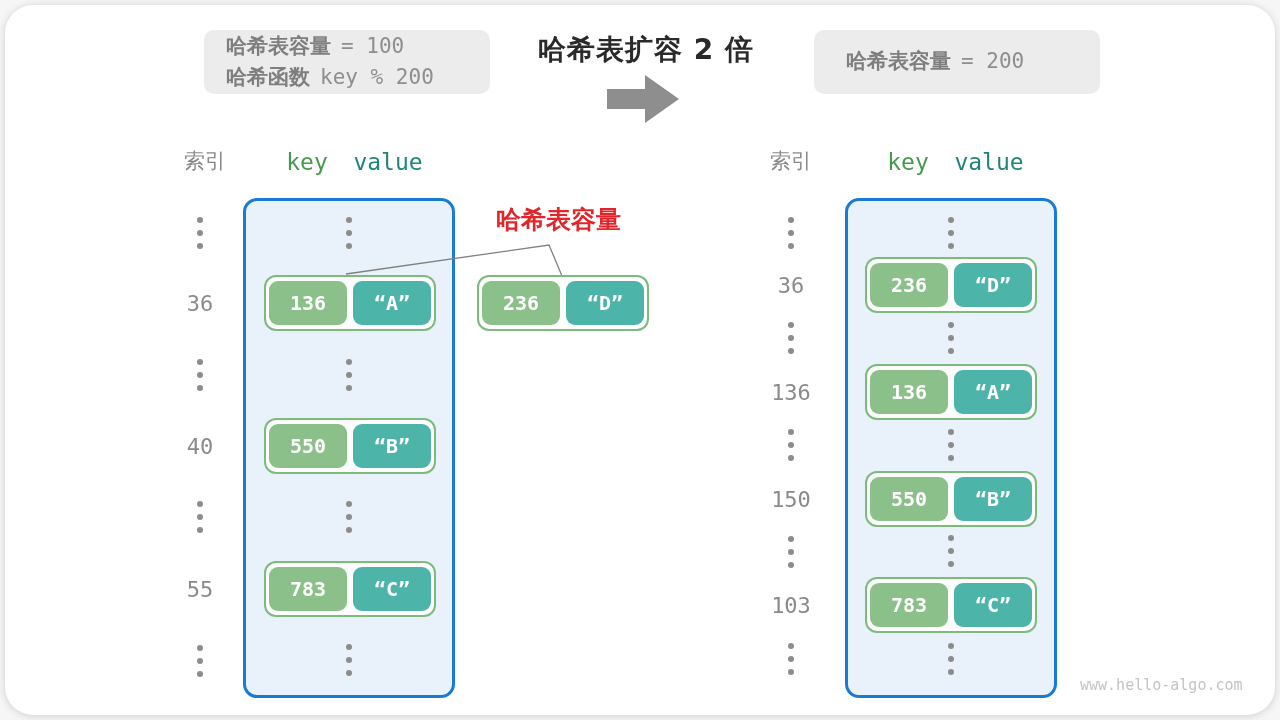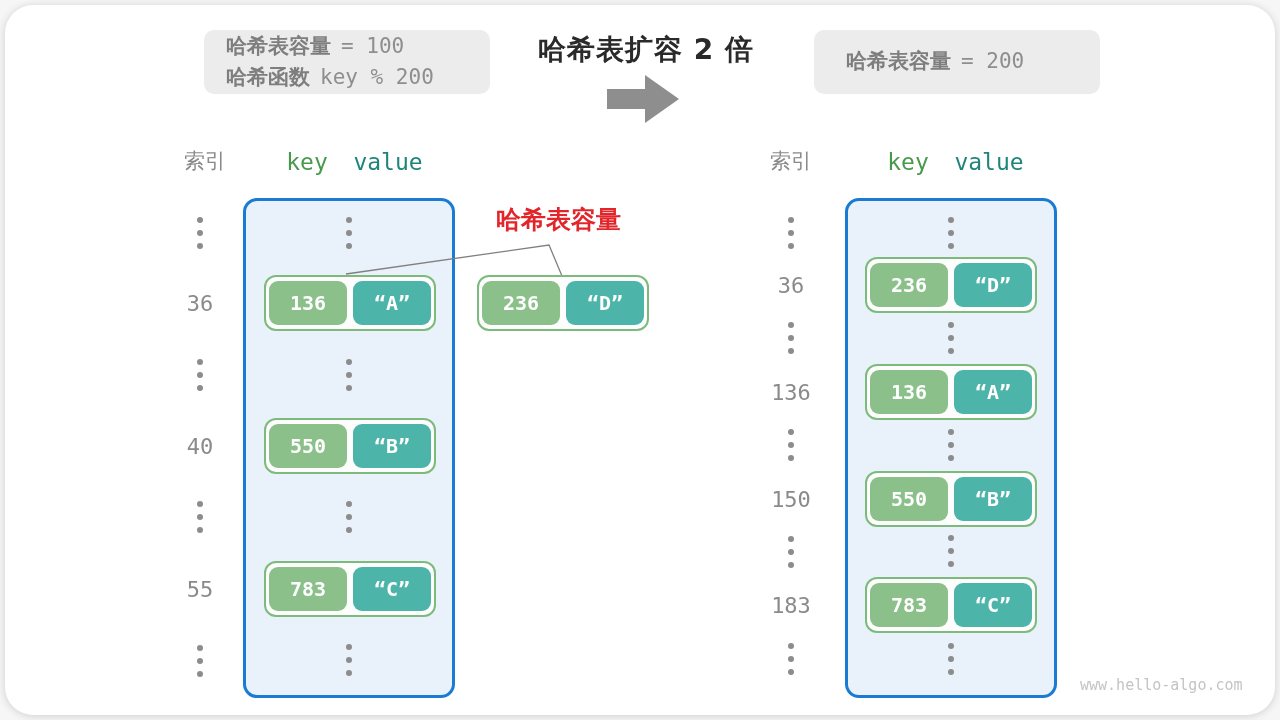--- a/index.html
+++ b/index.html
@@ -192,21 +192,21 @@
       <i></i>
       <i></i>
       <i></i>
     </div>
   <div class="idx" style="left:791px;top:499px;">150</div>
   <div class="dots" style="left:791px;top:552px;">
       <i></i>
       <i></i>
       <i></i>
     </div>
-  <div class="idx" style="left:791px;top:605px;">183</div>
+  <div class="idx" style="left:791px;top:605px;">103</div>
   <div class="dots" style="left:791px;top:659px;">
       <i></i>
       <i></i>
       <i></i>
     </div>
 
   <div class="dots" style="left:951px;top:233px;">
       <i></i>
       <i></i>
       <i></i>

